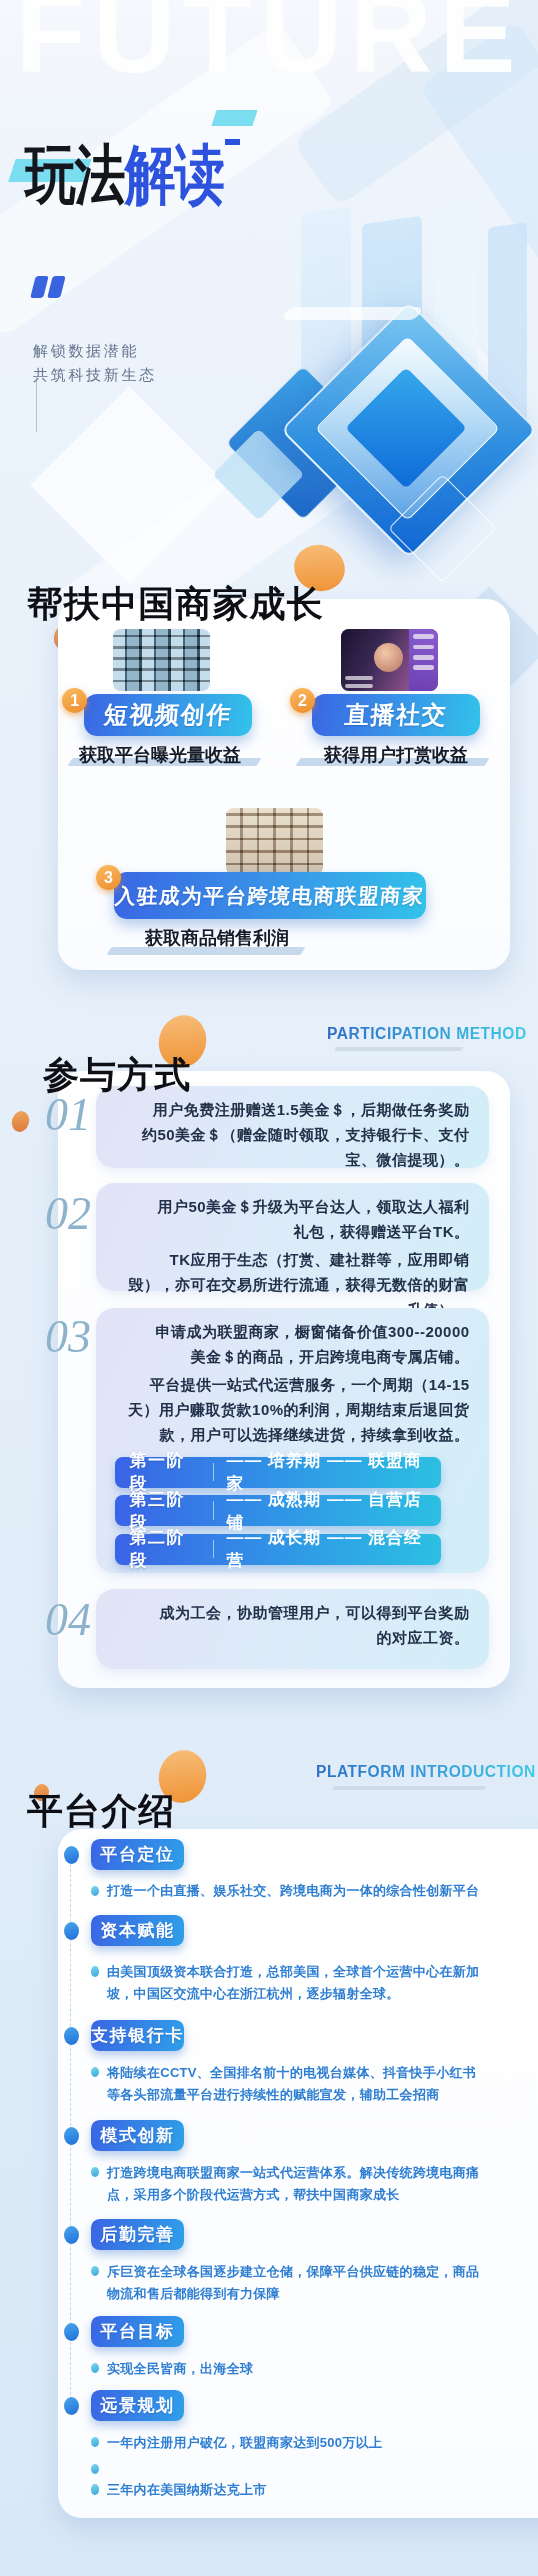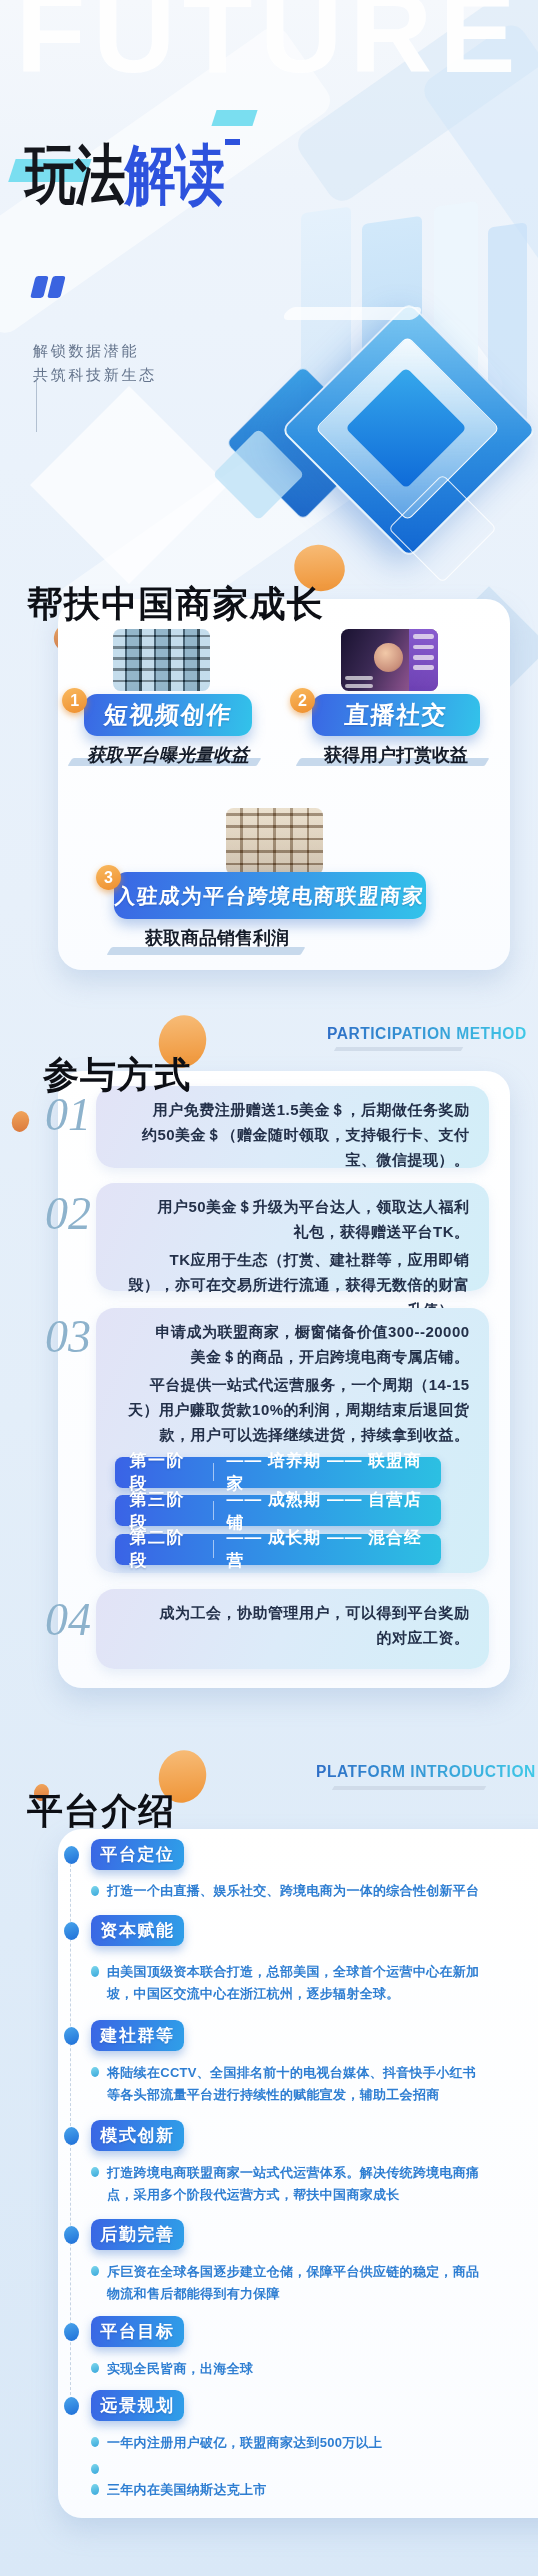--- a/index.html
+++ b/index.html
@@ -130,21 +130,21 @@
   <div class="abs diamond" style="left:400px;top:680px;width:48px;height:48px;background:rgba(223,235,248,.9);z-index:1;"></div>
 
   <div class="abs card" style="left:58px;top:599px;width:452px;height:371px;">
 
     <div class="abs photo ph-video" style="left:55px;top:30px;width:97px;height:62px;"></div>
     <div class="abs num-circle" style="left:4.3px;top:89px;">1</div>
     <div class="abs biz-pill" style="left:26px;top:95px;width:168px;height:42px;font-size:24px;">
         <span>短视频创作</span>
       </div>
     <div class="abs cap-bar" style="left:12px;top:159px;width:189px;"></div>
-    <div class="abs caption" style="left:26px;top:144px;width:168px;font-style:italic;">获取平台曝光量收益</div>
+    <div class="abs caption" style="left:18px;top:144px;width:168px;">获取平台曝光量收益</div>
 
     <div class="abs photo ph-live" style="left:283px;top:30px;width:97px;height:62px;">
       <div class="side">
           <i></i>
           <i></i>
           <i></i>
           <i></i>
         </div>
       <div class="face"></div>
       <div class="chat abs" style="left:0;bottom:3.2px;">
@@ -242,21 +242,21 @@
       <div class="pf-bullets" style="margin-top:15px;">
         <div class="pf-b">
             <span class="bdot"></span>
             <span class="btxt">由美国顶级资本联合打造，总部美国，全球首个运营中心在新加坡，中国区交流中心在浙江杭州，逐步辐射全球。</span>
           </div>
       </div>
     </div>
 
     <div class="abs pf-dot" style="left:6px;top:198px;"></div>
     <div class="abs pf-entry" style="left:33px;top:191px;width:409px;">
-      <div class="pf-pill">建社群等</div>
+      <div class="pf-pill">支持银行卡</div>
       <div class="pf-bullets">
         <div class="pf-b">
             <span class="bdot"></span>
             <span class="btxt">将陆续在CCTV、全国排名前十的电视台媒体、抖音快手小红书等各头部流量平台进行持续性的赋能宣发，辅助工会招商</span>
           </div>
       </div>
     </div>
 
     <div class="abs pf-dot" style="left:6px;top:298px;"></div>
     <div class="abs pf-entry" style="left:33px;top:291px;width:409px;">

